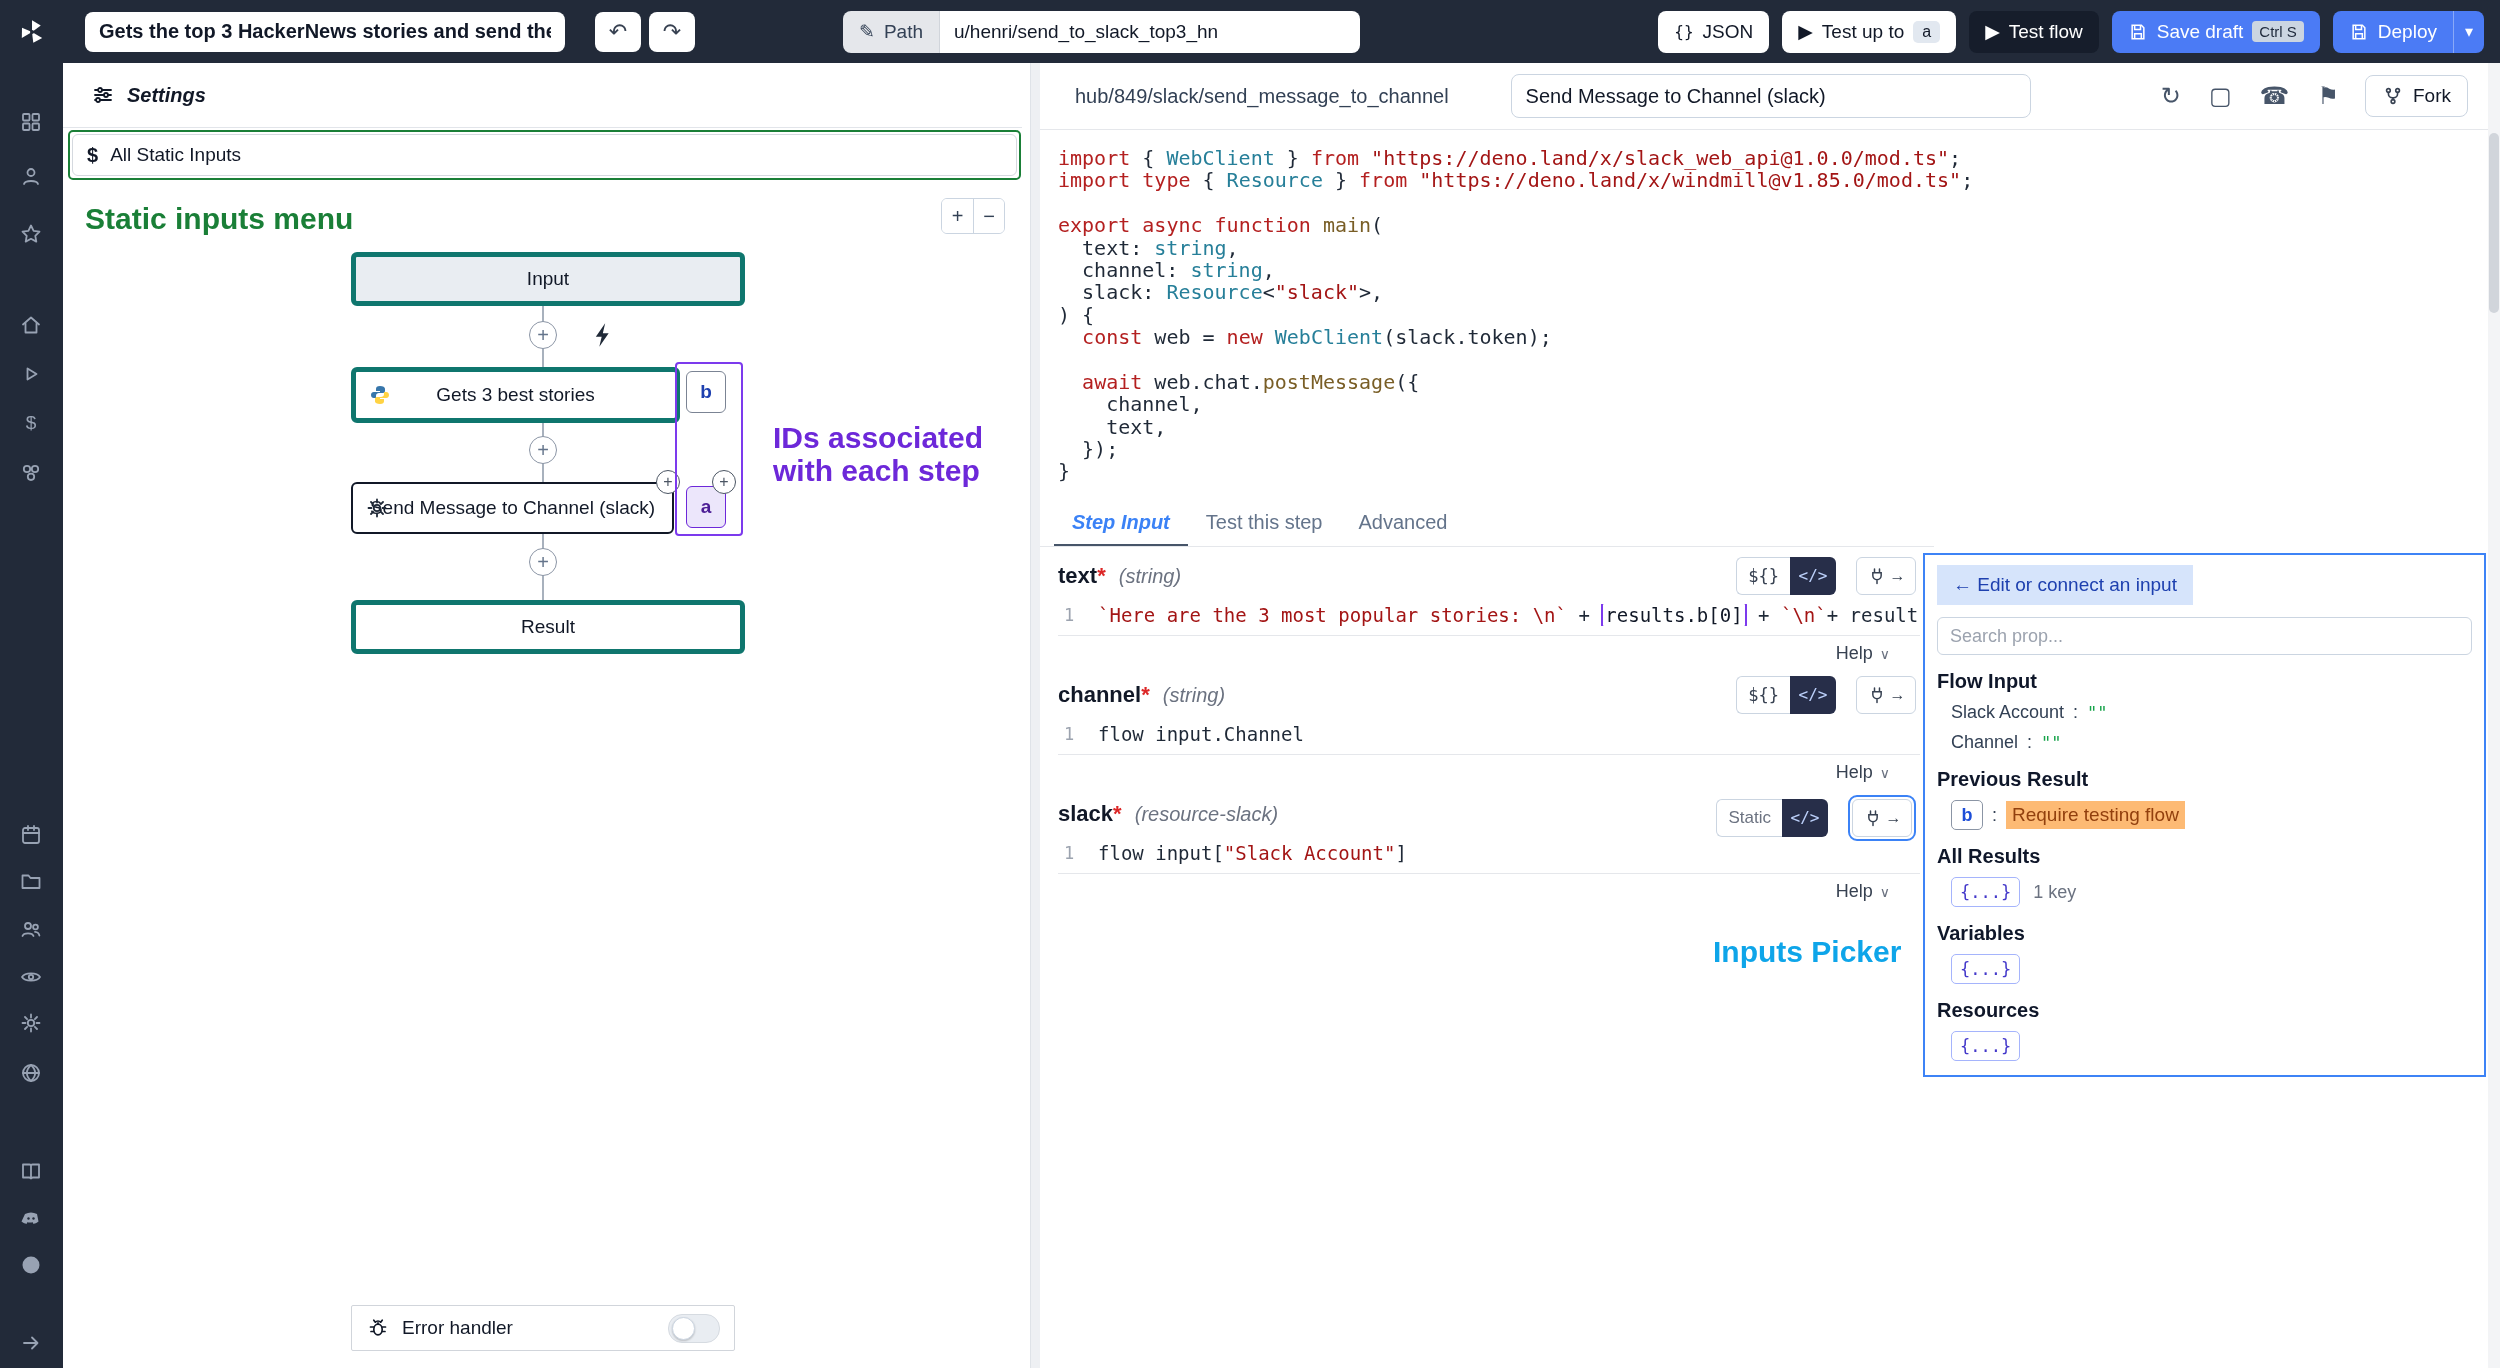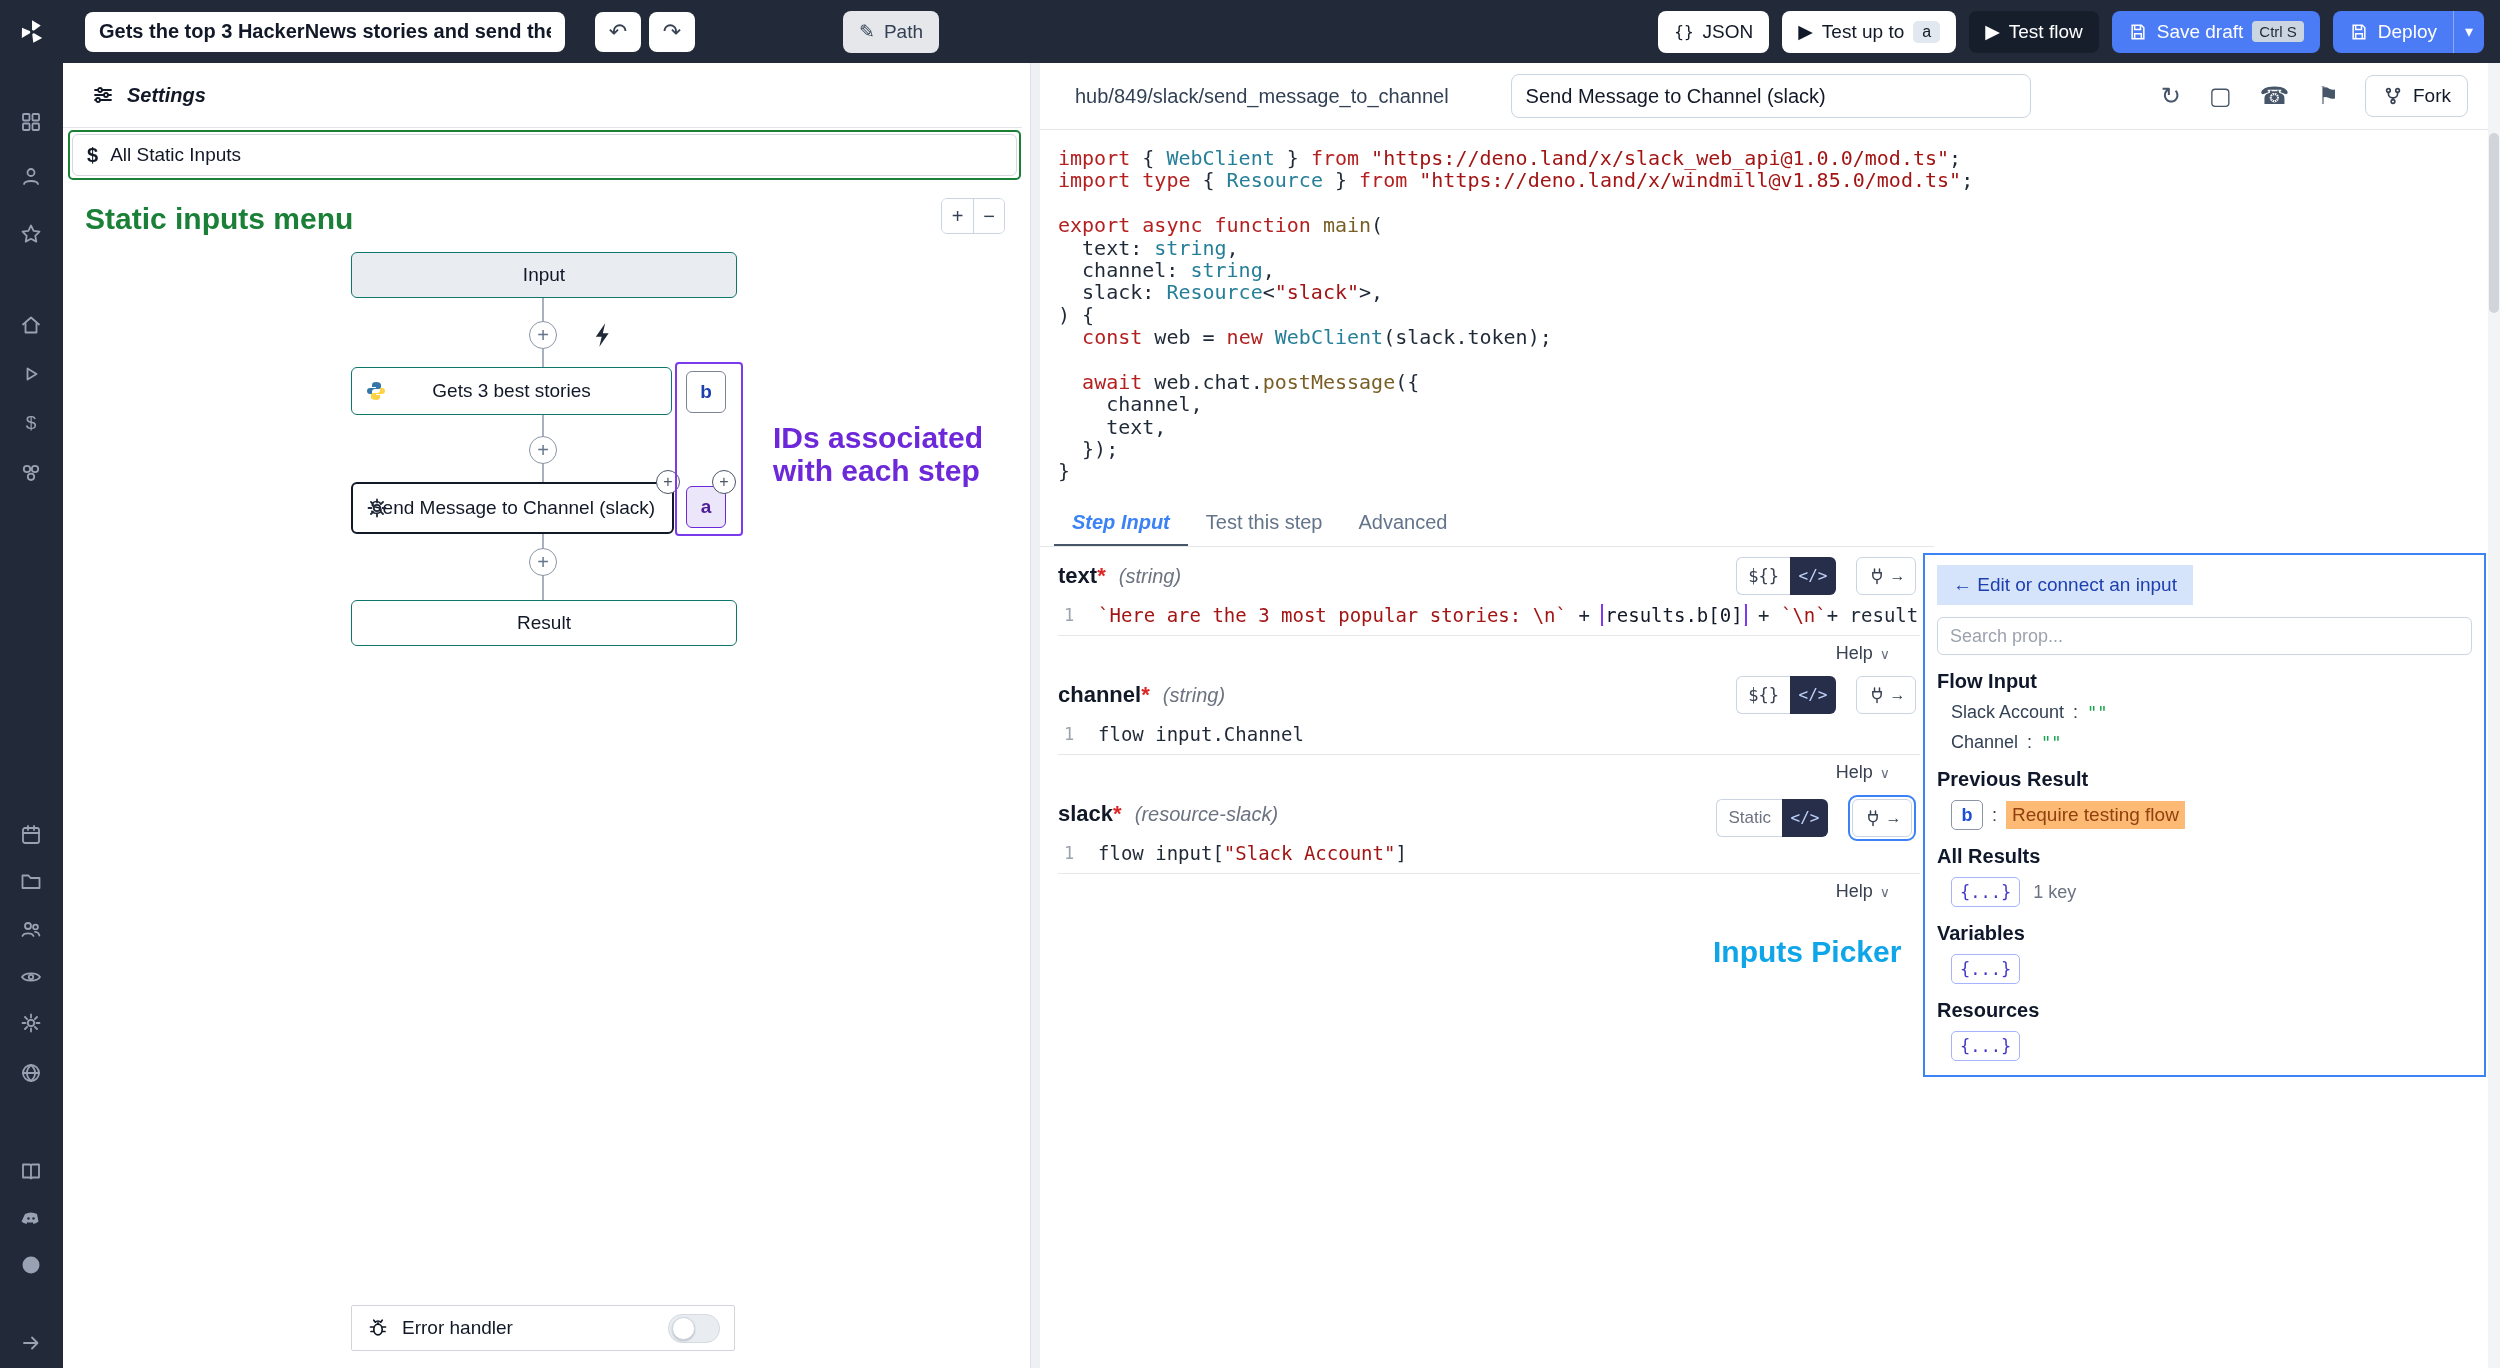--- a/index.html
+++ b/index.html
@@ -53,21 +53,21 @@
   .static-note{position:absolute;top:139px;left:22px;font-size:30px;font-weight:700;color:#1a7f37;}
   .zoom-group{position:absolute;top:135px;left:878px;display:flex;border:1px solid #cbd5e1;
     border-radius:6px;overflow:hidden;}
   .zoom-group button{width:31px;height:34px;background:#fff;border:none;font-size:20px;color:#334155;}
   .zoom-group button+button{border-left:1px solid #cbd5e1;}
   .vline{position:absolute;left:479px;width:2px;background:#a8b1bd;}
   .plusc{position:absolute;left:466px;width:28px;height:28px;border-radius:50%;background:#fff;
     border:1px solid #8b95a5;color:#64748b;font-size:20px;display:flex;align-items:center;
     justify-content:center;z-index:2;padding:0;}
   .bolt{position:absolute;left:527px;top:258px;width:28px;height:28px;}
-  .node{position:absolute;left:288px;background:#fff;border:1px solid #0f766e;border-radius:6px;
+  .node{position:absolute;left:288px;background:#fff;border:5px solid #0f766e;border-radius:6px;
     display:flex;align-items:center;justify-content:center;font-size:19px;color:#111827;z-index:1;}
   .node.gray{background:#e9edf2;}
   .node .nicon{position:absolute;left:12px;width:24px;height:24px;}
   .node.sel{border:2px solid #111827;}
   .badge{position:absolute;left:623px;width:38px;border-radius:6px;display:flex;align-items:center;
     justify-content:center;font-size:19px;font-weight:600;z-index:2;}
   .badge.b{top:308px;height:40px;background:#fff;border:1px solid #7b8494;color:#1e40af;}
   .badge.a{top:423px;height:40px;background:#ece6fb;border:1px solid #6d28d9;color:#4c1d95;}
   .handle{position:absolute;width:24px;height:24px;border-radius:50%;background:#fff;
     border:1.5px solid #4b5563;color:#4b5563;display:flex;align-items:center;justify-content:center;
@@ -176,20 +176,21 @@
   <input class="title-input" value="Gets the top 3 HackerNews stories and send them" style="">
   <div class="ur-group">
     <button class="iconbtn"><span>↶</span></button>
     <button class="iconbtn"><span>↷</span></button>
   </div>
   <div class="path-group">
     <div class="path-chip">
       <span>✎</span>
       <span>Path</span>
     </div>
+    <input class="path-input" value="u/henri/send_to_slack_top3_hn" style="">
   </div>
   <div class="tb-right">
     <button class="btn white">
       <span class="braces">{}</span>
       <span>JSON</span>
     </button>
     <button class="btn white">
       <span>▶</span>
       <span>Test up to</span>
       <span class="chip">a</span>

